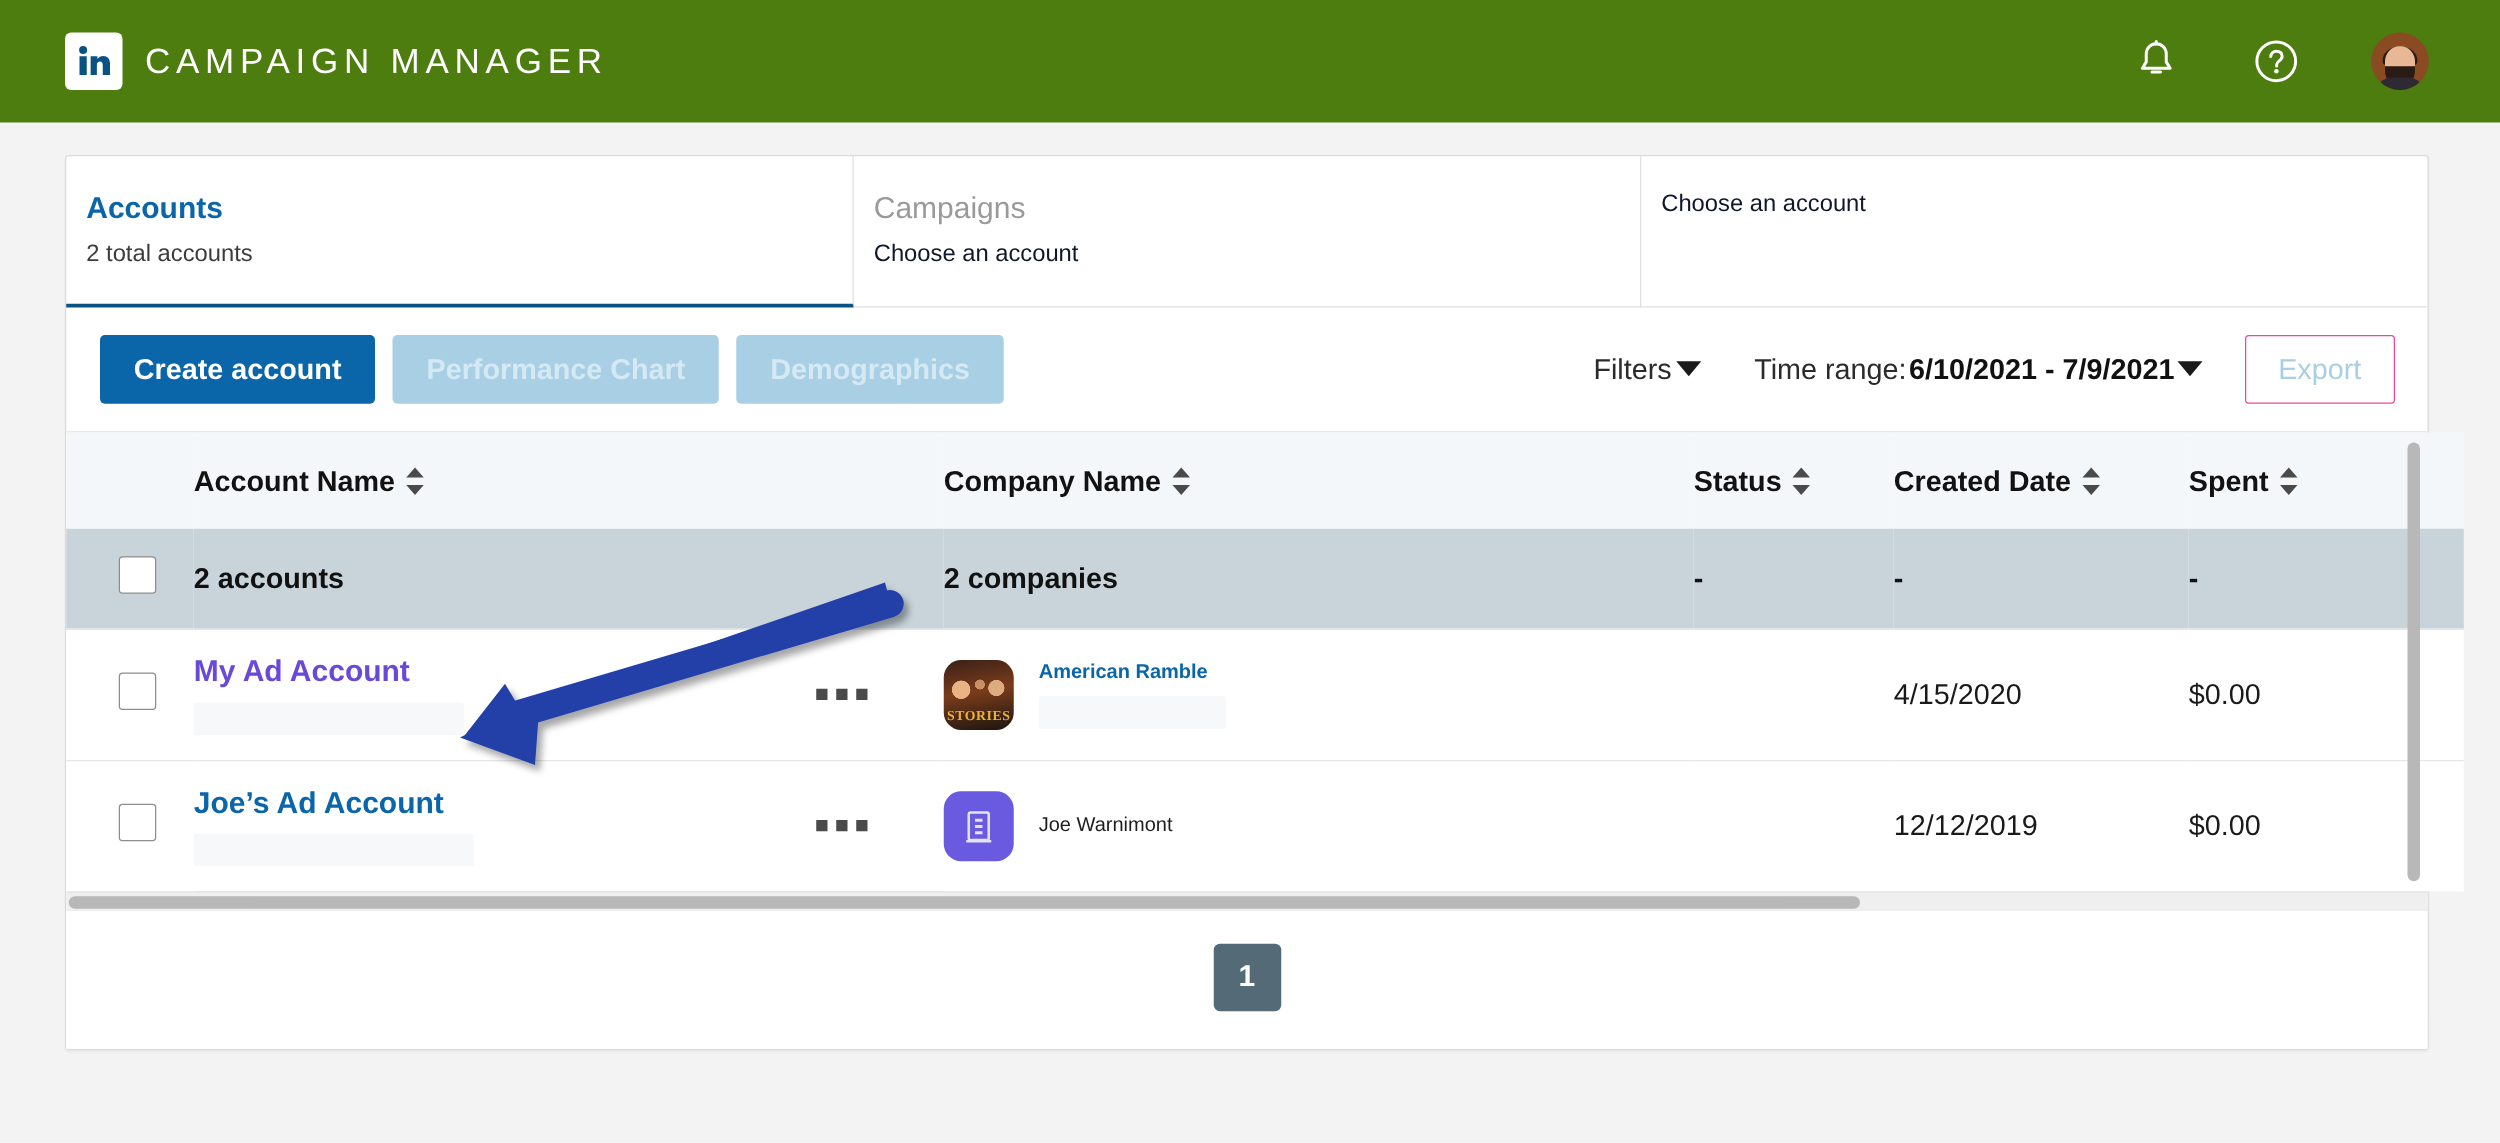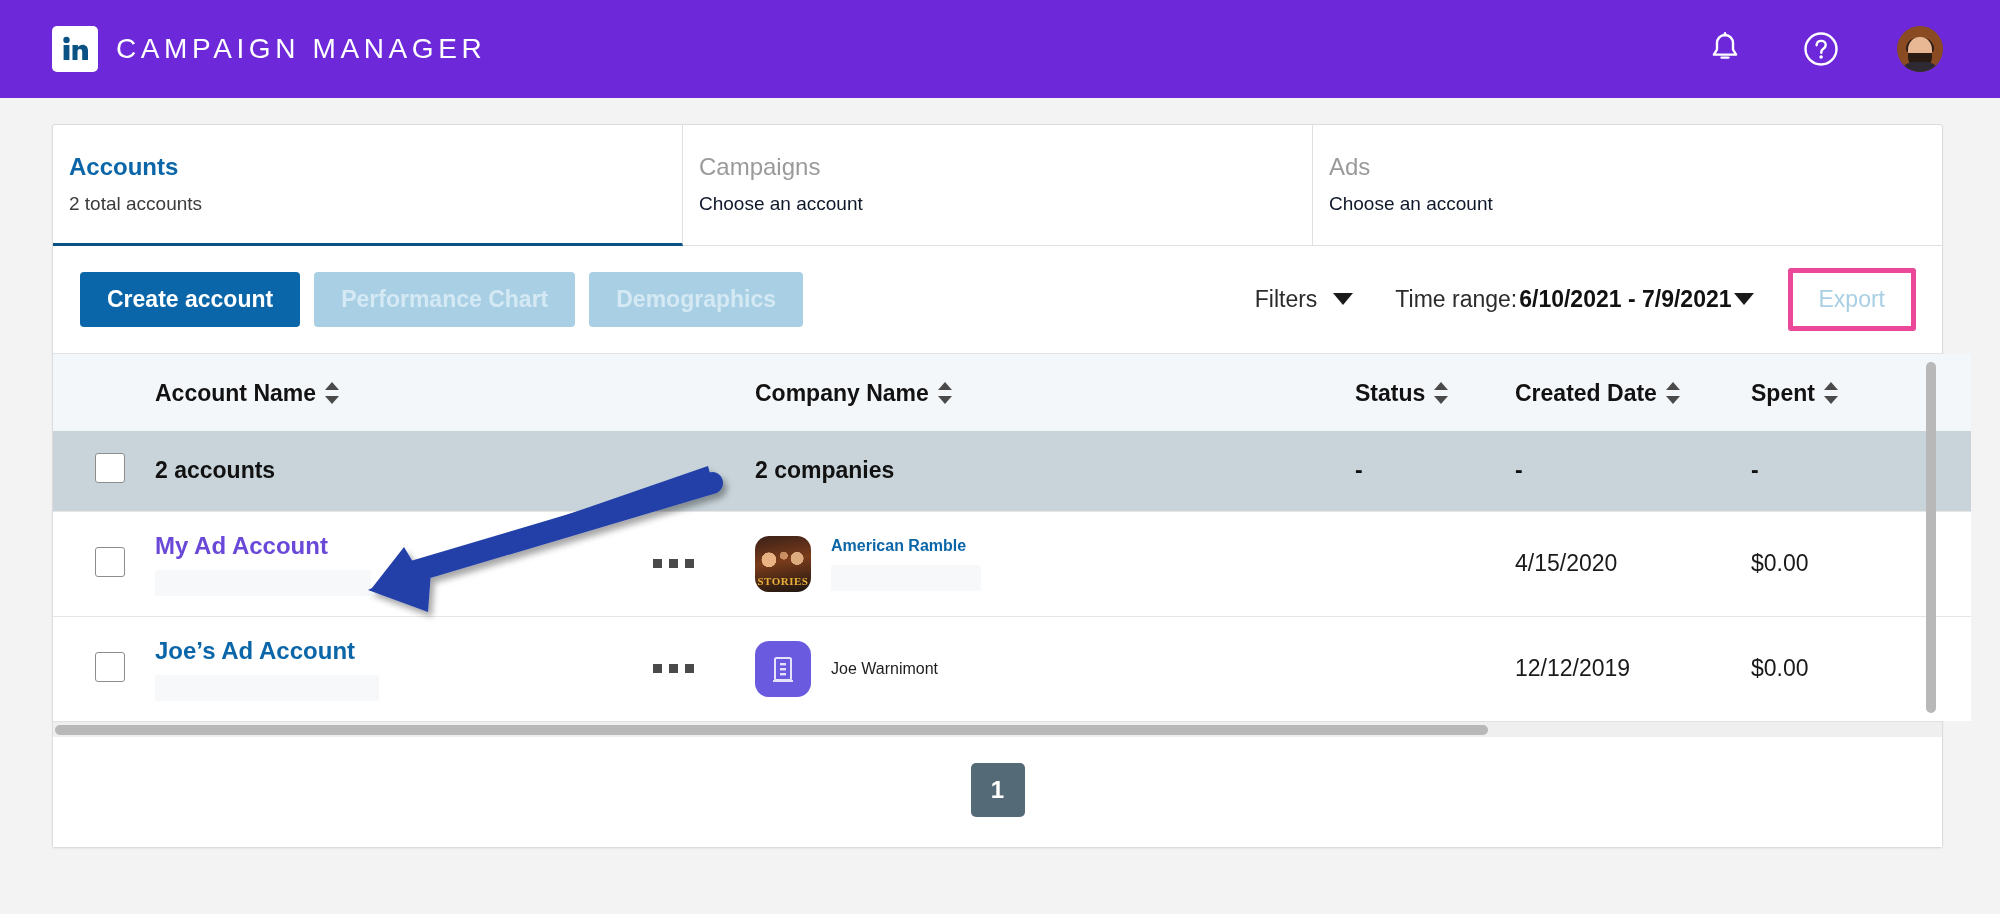--- a/index.html
+++ b/index.html
@@ -9,21 +9,21 @@
     height: 914px;
     overflow: hidden;
     background: #f3f3f3;
     font-family: "Liberation Sans", sans-serif;
     -webkit-font-smoothing: antialiased;
   }
 
   
   .topnav {
     height: 98px;
-    background: #6d28d9;
+    background: #4d7c0f;
     display: flex;
     align-items: center;
     padding: 0 57px 0 52px;
     position: relative;
   }
   .brand { display: flex; align-items: center; gap: 18px; }
   .li-logo {
     width: 46px; height: 46px;
     background: #ffffff;
     border-radius: 5px;
@@ -136,41 +136,41 @@
     padding: 14px 27px;
     margin-left: 14px;
   }
   .toolbar-right {
     margin-left: auto;
     display: flex;
     align-items: center;
     gap: 0;
   }
   .filters {
-    display: flex; align-items: center; gap: 16px;
+    display: flex; align-items: center; gap: 4px;
     font-size: 23px; color: #2b2b2b; cursor: pointer;
     margin-right: 42px;
   }
   .caret {
     width: 0; height: 0;
     border-left: 10px solid transparent;
     border-right: 10px solid transparent;
     border-top: 12px solid #1a1a1a;
   }
   .timerange {
     display: flex; align-items: center; gap: 2px;
     font-size: 23px; color: #2b2b2b; cursor: pointer;
     margin-right: 34px;
   }
   .timerange .tr-label { color: #2b2b2b; }
   .timerange .tr-value { font-weight: 700; color: #111; }
   .btn-export {
     background: #ffffff;
     color: #a8cfe4;
-    border: 5px solid #ec4899;
+    border: 1px solid #ec4899;
     padding: 13px 26px;
     font-size: 23px;
     font-weight: 400;
     border-radius: 3px;
     cursor: pointer;
     font-family: inherit;
   }
 
   
   .table-wrap { position: relative; }
@@ -405,21 +405,20 @@
     <div class="tabs">
       <div class="tab active">
         <div class="tab-label">Accounts</div>
         <div class="tab-sub">2 total accounts</div>
       </div>
       <div class="tab">
         <div class="tab-label">Campaigns</div>
         <div class="tab-sub">Choose an account</div>
       </div>
       <div class="tab">
-        <div class="tab-label">Ads</div>
         <div class="tab-sub">Choose an account</div>
       </div>
     </div>
 
     <div class="toolbar">
       <button class="btn btn-primary">Create account</button>
       <button class="btn btn-muted">Performance Chart</button>
       <button class="btn btn-muted">Demographics</button>
 
       <div class="toolbar-right">

